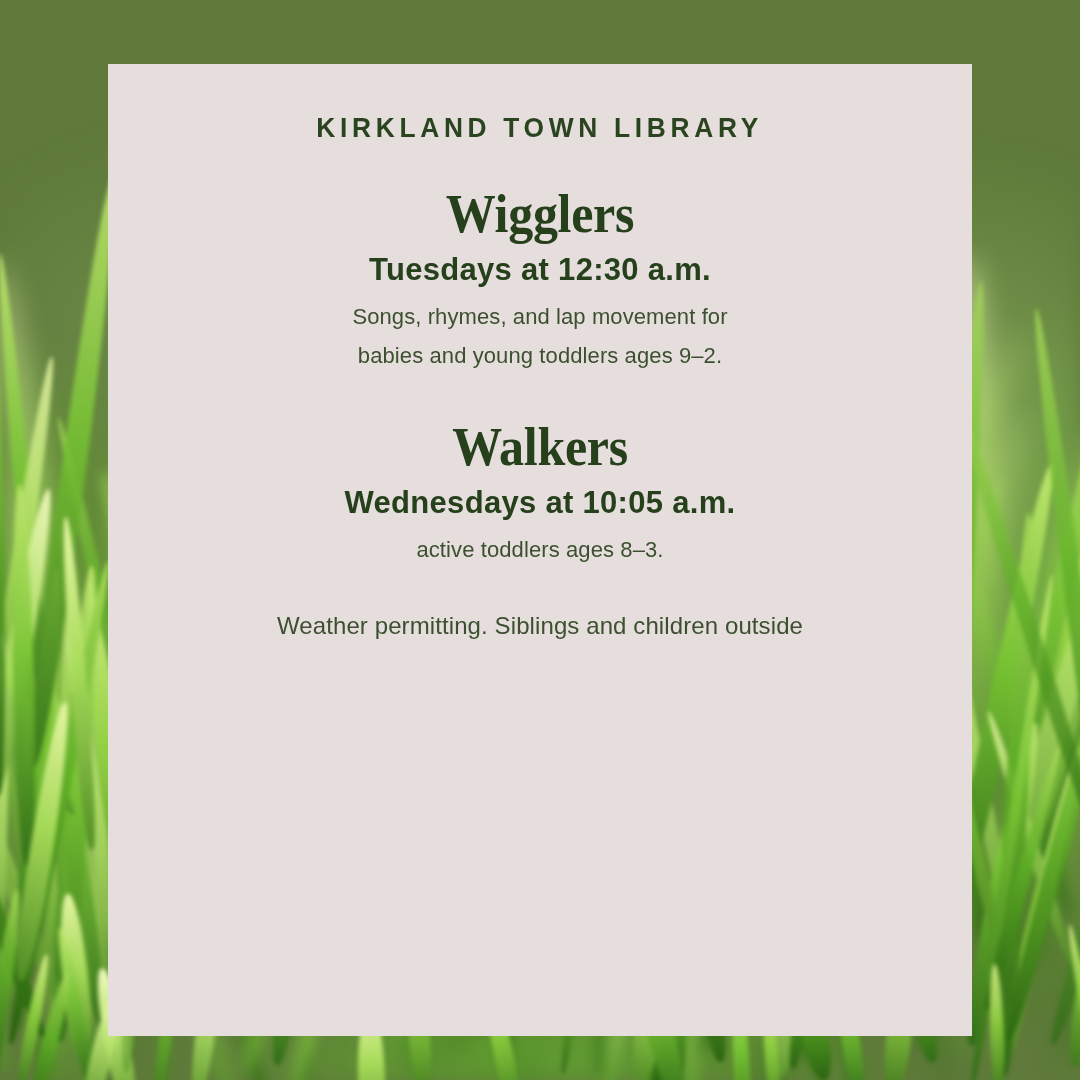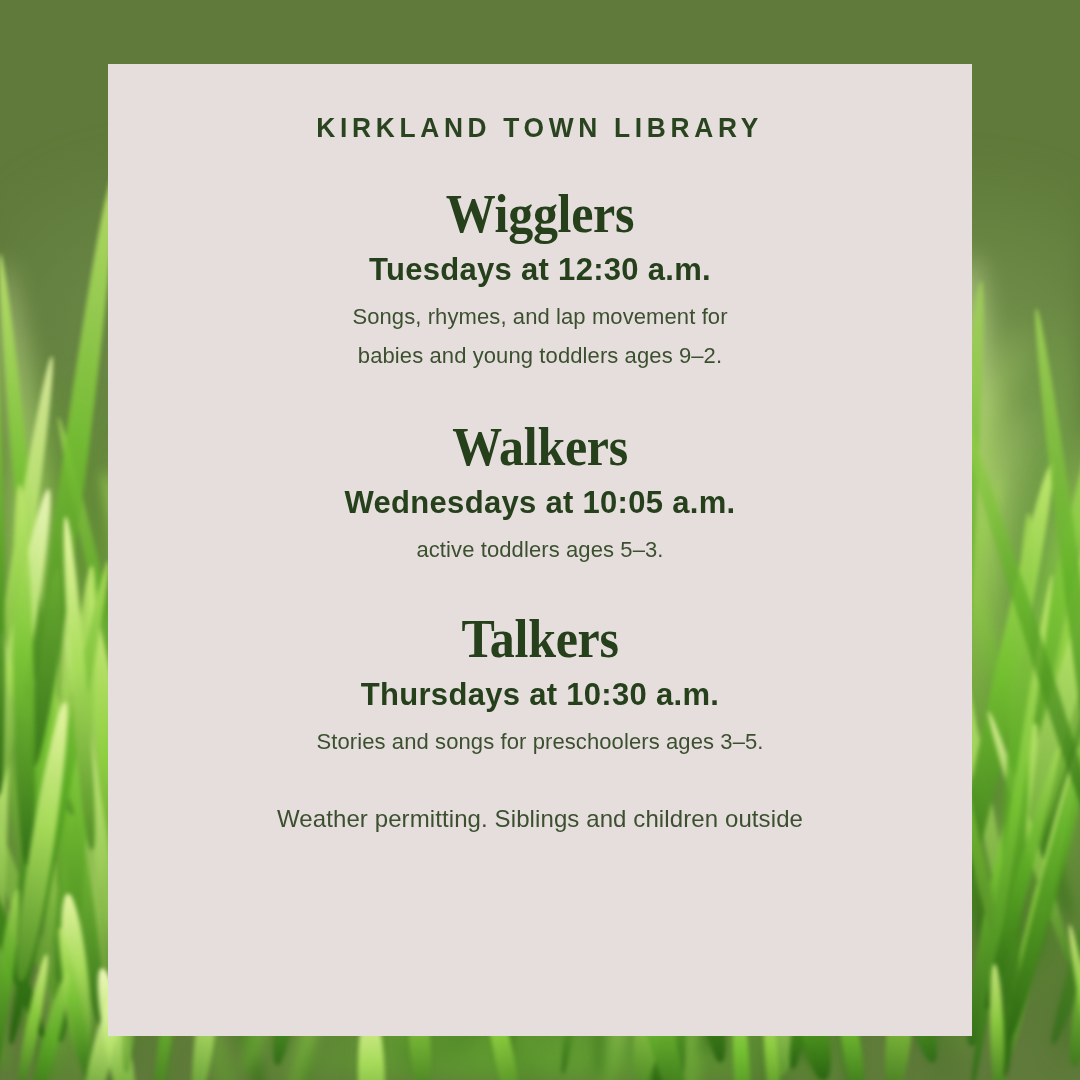--- a/index.html
+++ b/index.html
@@ -374,31 +374,24 @@
       <div class="sec-desc">
         <span>Songs, rhymes, and lap movement for</span>
         <span>babies and young toddlers ages 9–2.</span>
       </div>
     </div>
 
     <div class="section sec-walkers">
       <div class="sec-name">Walkers</div>
       <div class="sec-time">Wednesdays at 10:05 a.m.</div>
       <div class="sec-desc">
-        <span>active toddlers ages 5–3.</span>
+        <span>active toddlers ages 8–3.</span>
       </div>
     </div>
 
-    <div class="section sec-talkers">
-      <div class="sec-name">Talkers</div>
-      <div class="sec-time">Thursdays at 10:30 a.m.</div>
-      <div class="sec-desc">
-        <span>Stories and songs for preschoolers ages 3–5.</span>
-      </div>
-    </div>
 
     <div class="footnote">
       <span>Weather permitting. Siblings and children outside</span>
 
     </div>
 
   </div>
 </div>
 
 </body></html>

